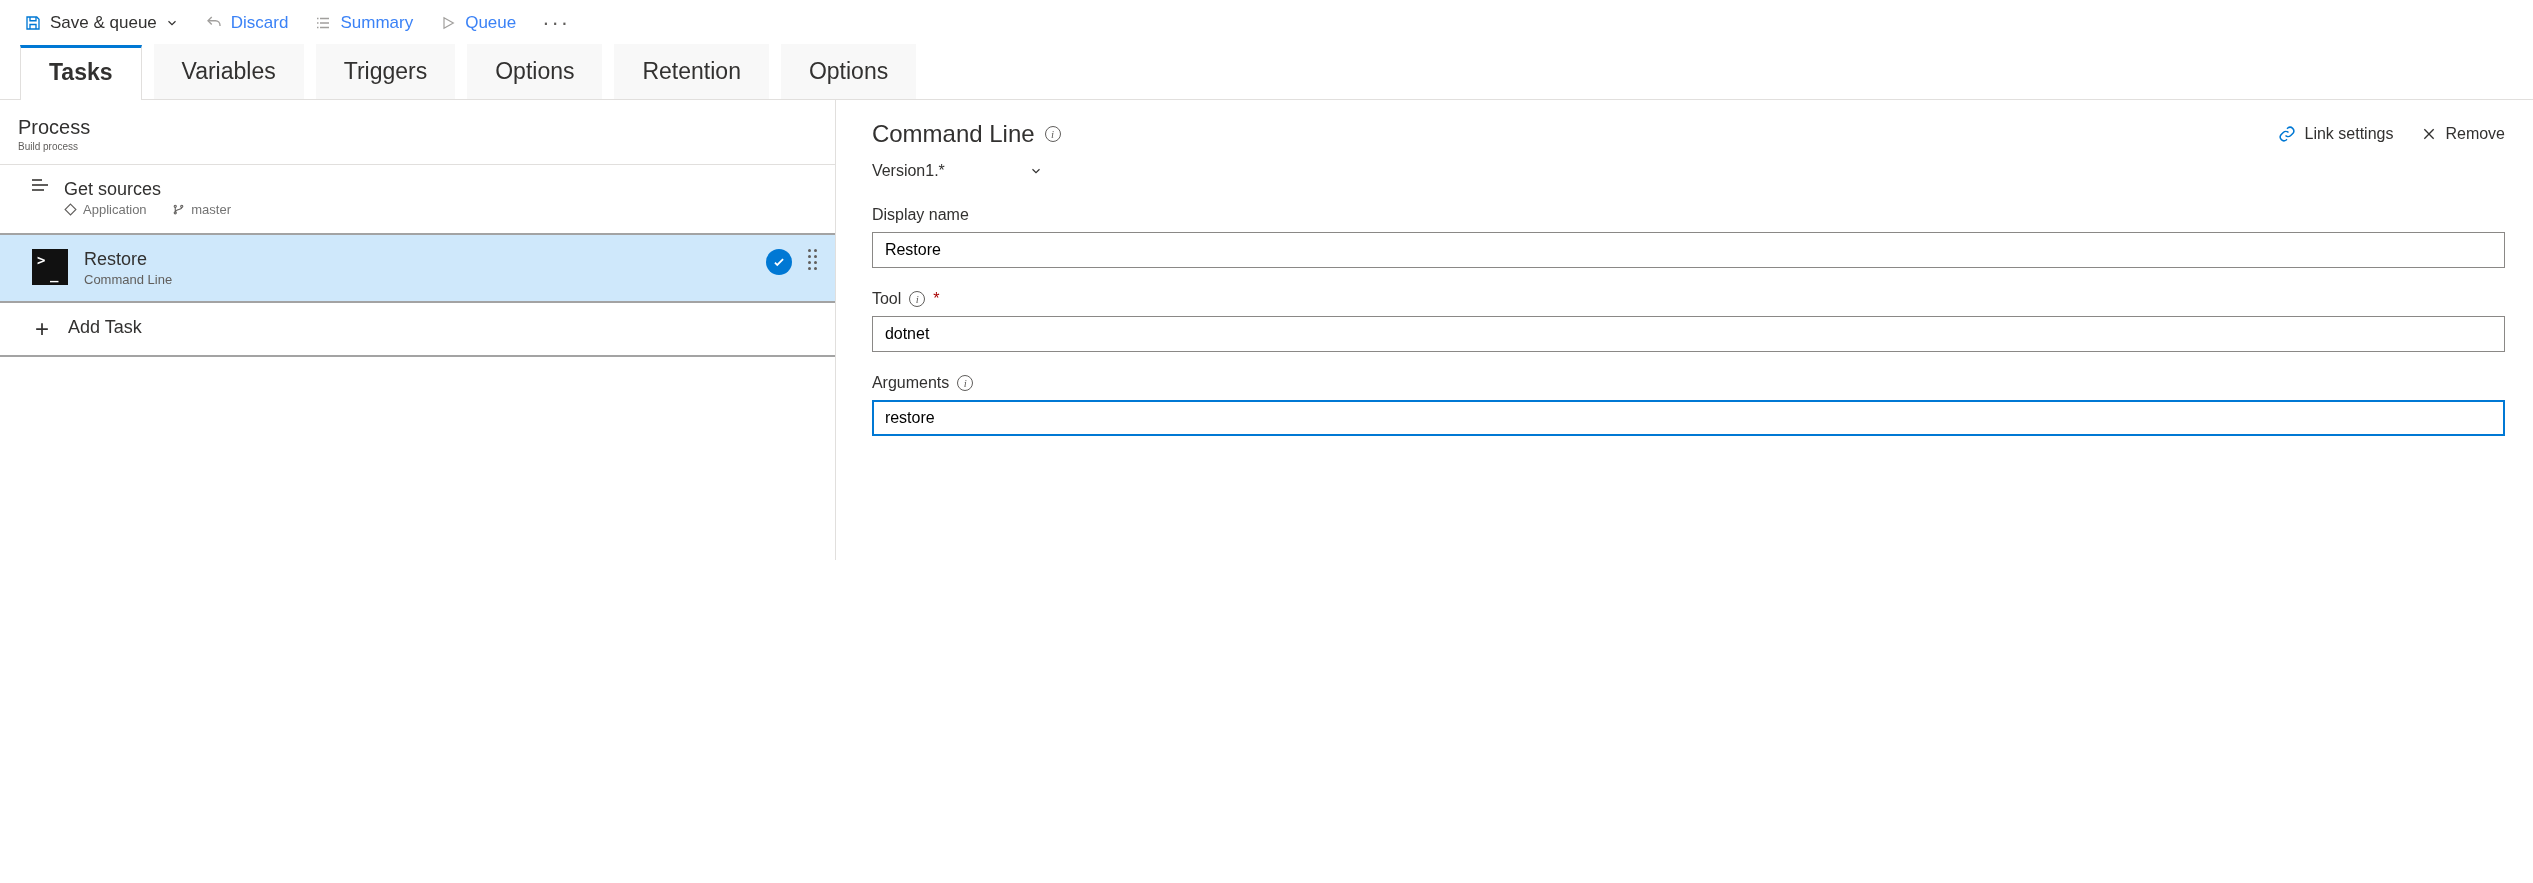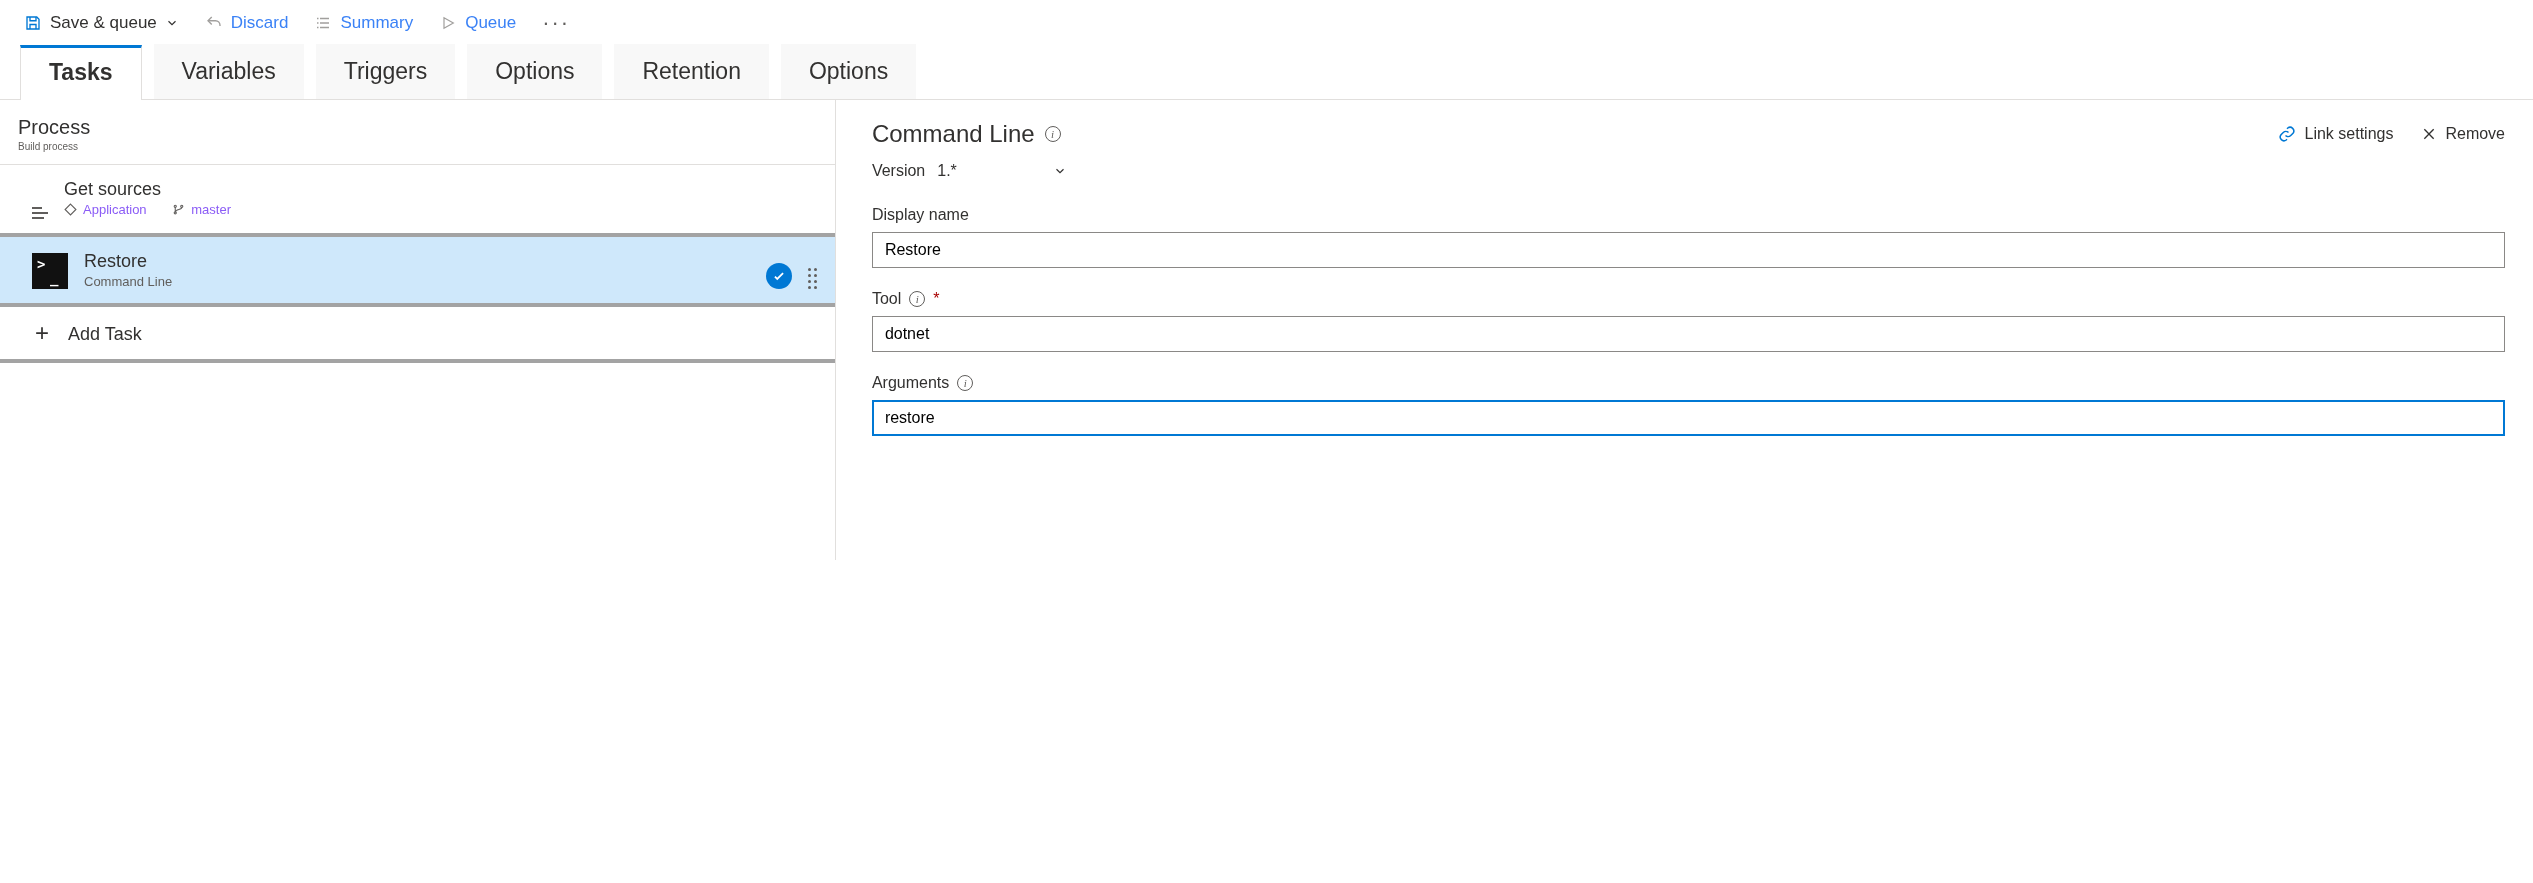--- a/index.html
+++ b/index.html
@@ -97,31 +97,31 @@
   
   .process-block {
     padding: 16px 18px 12px 18px;
     border-bottom: 1px solid #e1dfdd;
   }
   .process-title { font-size: 20px; font-weight: 400; }
   .process-sub { font-size: 10px; color: #605e5c; margin-top: 2px; }
 
   .task-row {
     display: flex;
-    align-items: flex-end;
+    align-items: flex-start;
     padding: 14px 18px 14px 32px;
-    border-bottom: 4px solid #a3a3a3;
+    border-bottom: 2px solid #a3a3a3;
     gap: 16px;
     cursor: pointer;
   }
   .task-row.selected { background: #cfe8fb; }
   .task-row .row-content { flex: 1; }
   .task-row .row-title { font-size: 18px; }
   .task-row .row-sub { font-size: 13px; color: #605e5c; margin-top: 2px; }
-  .row-sub .mini { display:inline-flex; align-items:center; gap:6px; margin-right:22px; color:#8b5cf6; }
+  .row-sub .mini { display:inline-flex; align-items:center; gap:6px; margin-right:22px; color:#737373; }
   .terminal-icon {
     width: 36px; height: 36px;
     background: #111;
     display:flex; align-items:center; justify-content:center;
     color:#fff; font-family: monospace; font-weight:600; font-size:16px;
     position:relative;
   }
   .terminal-icon::before { content:">"; position:absolute; top:3px; left:5px; font-size:14px; }
   .terminal-icon::after { content:"_"; position:absolute; bottom:3px; left:18px; font-size:14px; }
   .check-circle {
@@ -144,21 +144,21 @@
     display:flex; align-items:center; gap:10px;
   }
   .pane-header h2 { font-size:24px; font-weight:400; margin:0; }
   .pane-header .spacer { flex:1; }
   .pane-header .action {
     display:flex;align-items:center;gap:8px;
     font-size:16px;color:#323130;cursor:pointer;
   }
   .link-icon { color:#0078d4; }
   .version-row {
-    display:flex; align-items:center; gap:12px;
+    display:flex; align-items:center; 
     margin: 14px 0 26px 0; font-size:16px;
   }
   .version-row .chev { margin-left:84px; color:#323130; cursor:pointer; }
 
   .field { margin-bottom: 22px; }
   .field-label { font-size:16px; margin-bottom:8px; display:flex;align-items:center;gap:8px; }
   .field-label .req { color:#a80000; }
   .field input[type=text] {
     width:100%;
     font-size:16px;

